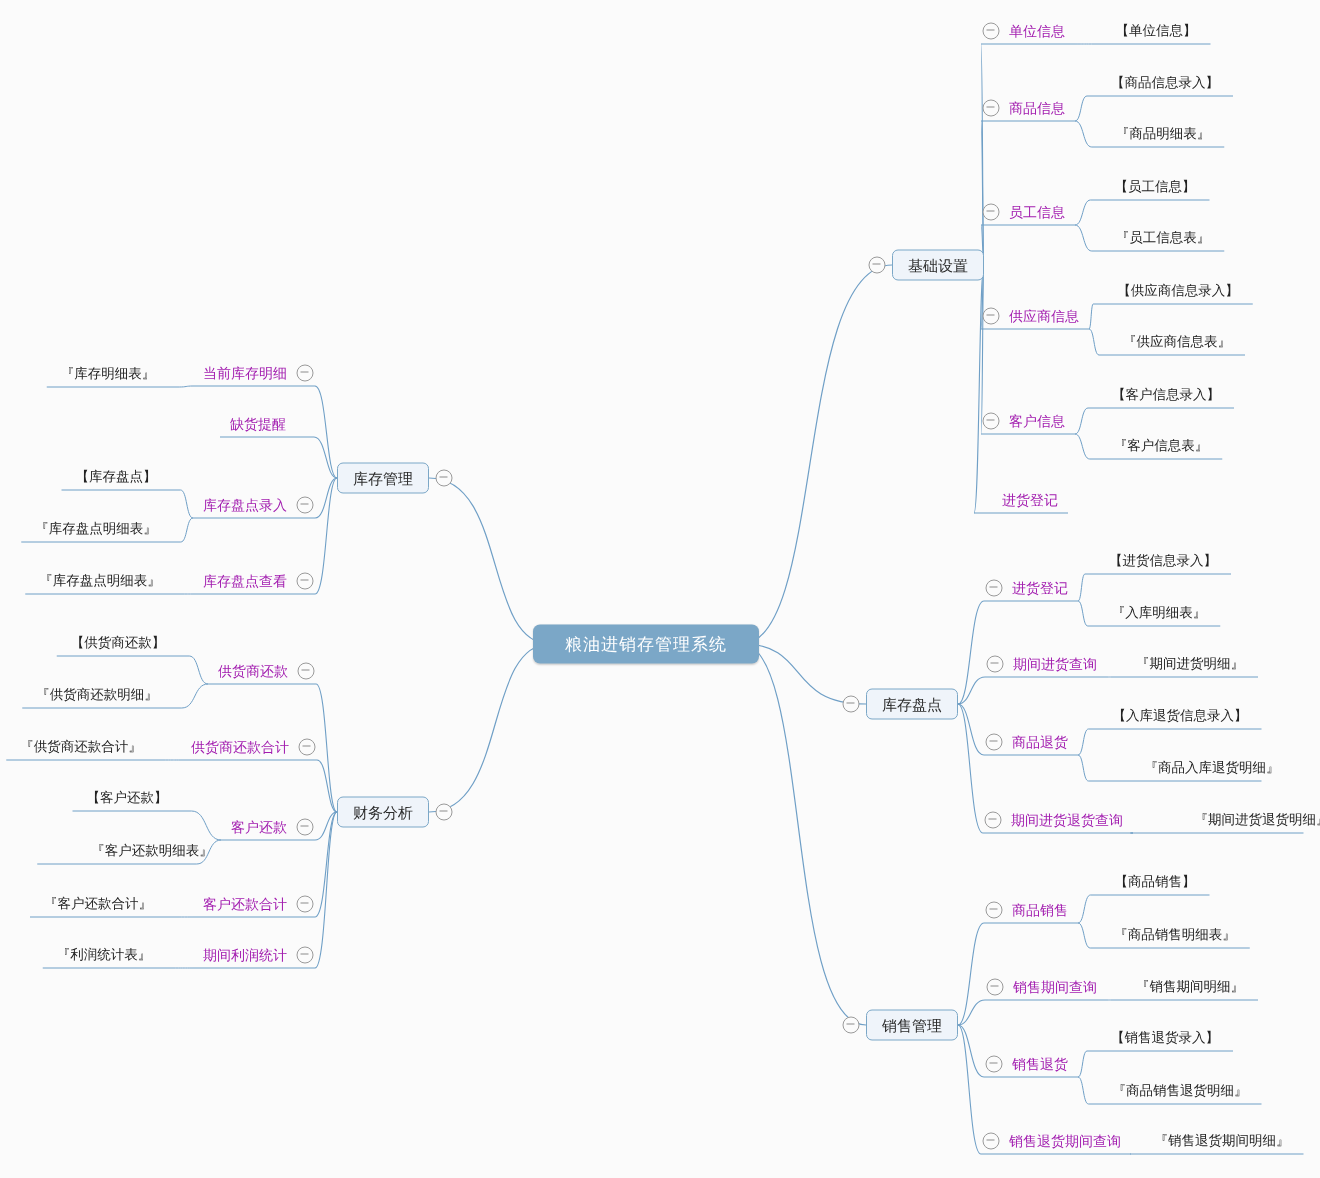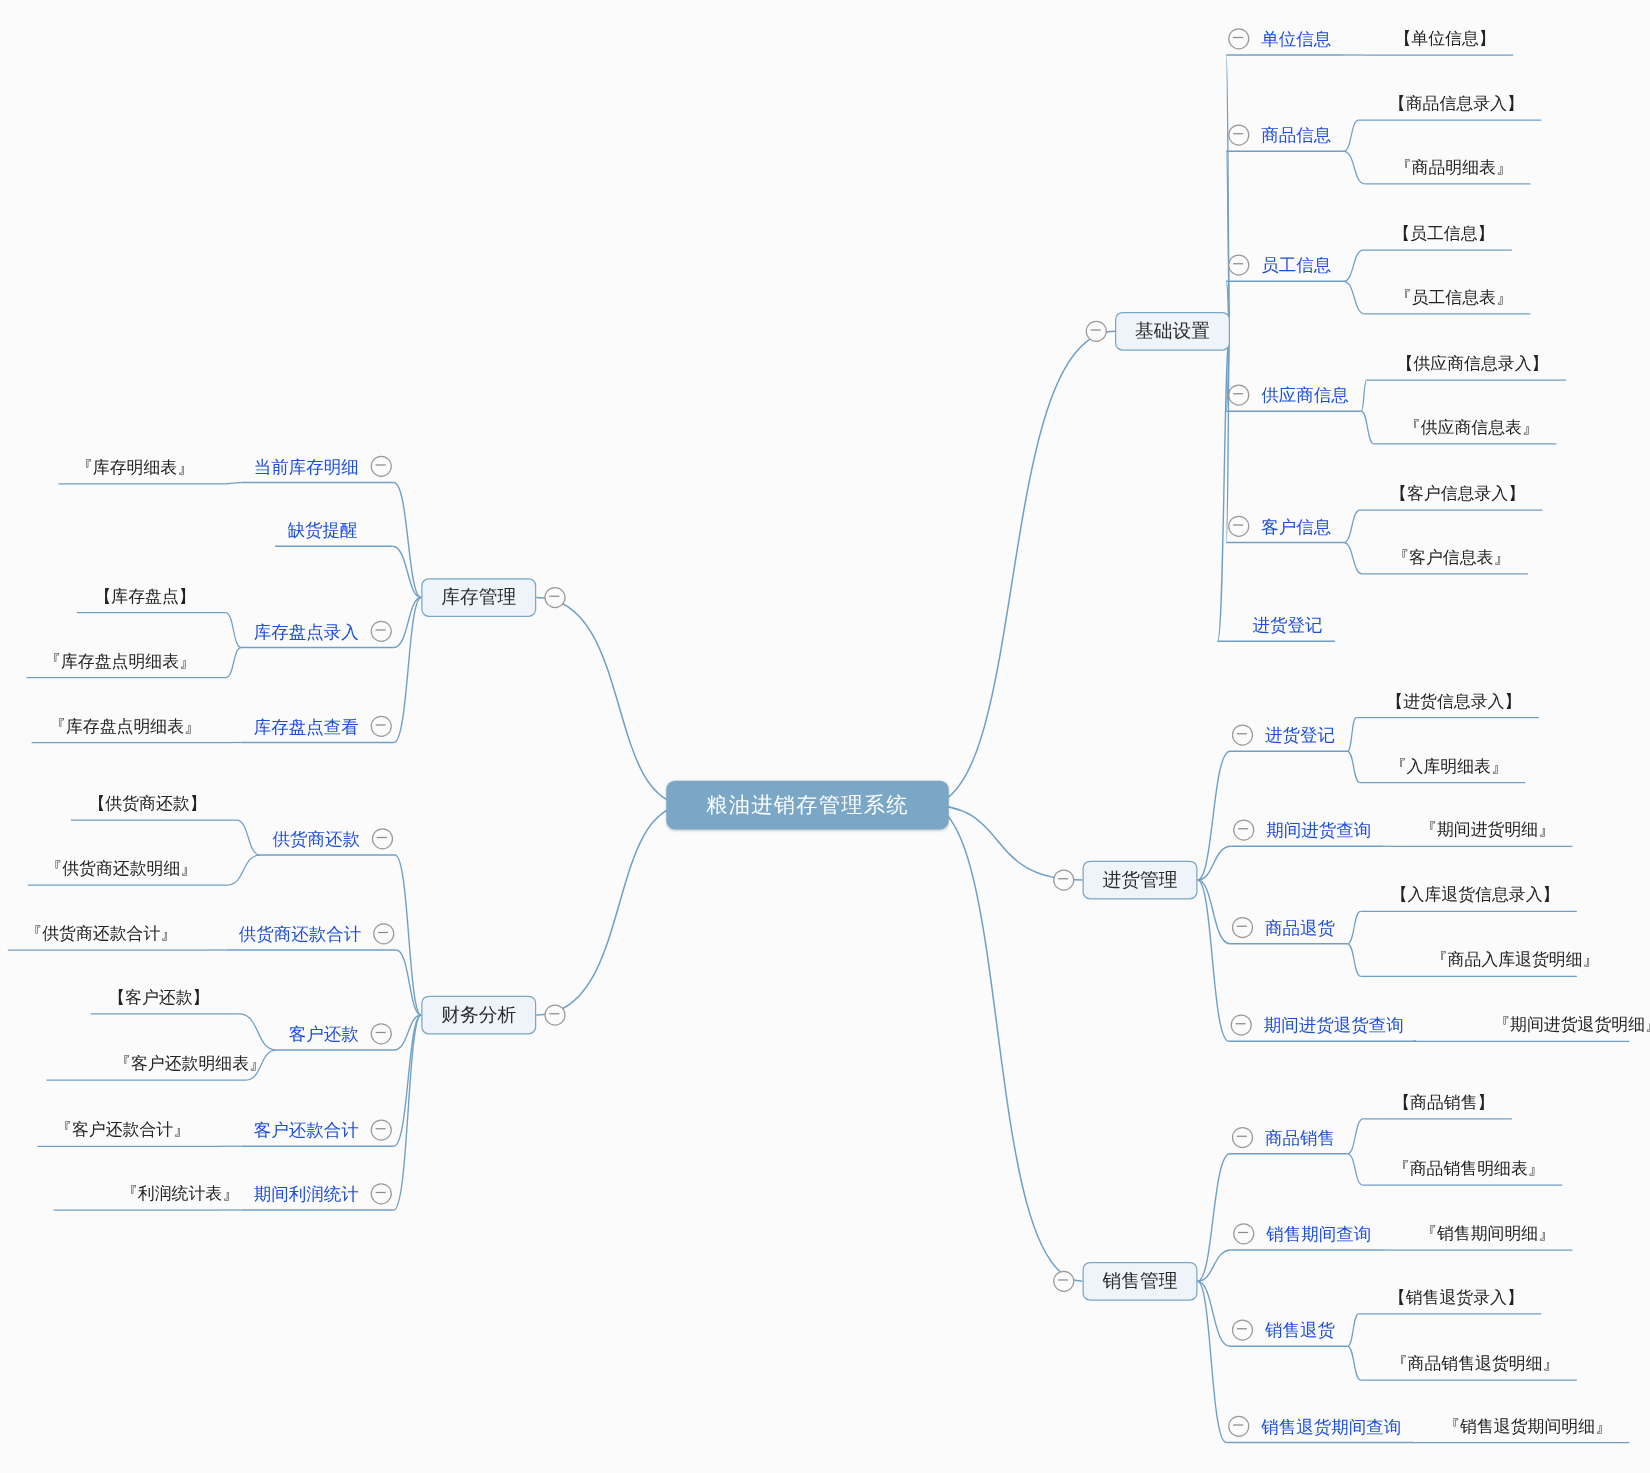--- a/index.html
+++ b/index.html
@@ -45,21 +45,21 @@
     background: #eff4fa;
     border: 1px solid #7ba7c7;
     color: #2b2b2b;
     font-size: 15px;
     border-radius: 6px;
     padding: 7px 15px;
     transform: translate(-50%, -50%);
   }
   
   .sub {
-    color: #1d4ed8;
+    color: #a21caf;
     font-size: 14px;
     transform: translate(-50%, -50%);
   }
   
   .leaf {
     color: #222222;
     font-size: 13.5px;
     transform: translate(-50%, -50%);
   }
   
@@ -222,21 +222,21 @@
       <div class="toggle" style="left: 991px; top: 316px;"></div>
       <div class="node sub" style="left: 1044px; top: 316px;">供应商信息</div>
       <div class="node leaf" style="left: 1178px; top: 291px;">【供应商信息录入】</div>
       <div class="node leaf" style="left: 1177px; top: 342px;">『供应商信息表』</div>
       <div class="toggle" style="left: 991px; top: 421px;"></div>
       <div class="node sub" style="left: 1037px; top: 421px;">客户信息</div>
       <div class="node leaf" style="left: 1166px; top: 395px;">【客户信息录入】</div>
       <div class="node leaf" style="left: 1161px; top: 446px;">『客户信息表』</div>
       <div class="node sub" style="left: 1030px; top: 500px;">进货登记</div>
       <div class="toggle" style="left: 851px; top: 704px;"></div>
-      <div class="node branch" style="left: 912px; top: 704px;">进货管理</div>
+      <div class="node branch" style="left: 912px; top: 704px;">库存盘点</div>
       <div class="toggle" style="left: 994px; top: 588px;"></div>
       <div class="node sub" style="left: 1040px; top: 588px;">进货登记</div>
       <div class="node leaf" style="left: 1163px; top: 561px;">【进货信息录入】</div>
       <div class="node leaf" style="left: 1159px; top: 613px;">『入库明细表』</div>
       <div class="toggle" style="left: 995px; top: 664px;"></div>
       <div class="node sub" style="left: 1055px; top: 664px;">期间进货查询</div>
       <div class="node leaf" style="left: 1190px; top: 664px;">『期间进货明细』</div>
       <div class="toggle" style="left: 994px; top: 742px;"></div>
       <div class="node sub" style="left: 1040px; top: 742px;">商品退货</div>
       <div class="node leaf" style="left: 1180px; top: 716px;">【入库退货信息录入】</div>
@@ -284,15 +284,15 @@
       <div class="node leaf" style="left: 81px; top: 747px;">『供货商还款合计』</div>
       <div class="toggle" style="left: 305px; top: 827px;"></div>
       <div class="node sub" style="left: 259px; top: 827px;">客户还款</div>
       <div class="node leaf" style="left: 127px; top: 798px;">【客户还款】</div>
       <div class="node leaf" style="left: 112px; top: 851px; margin-left: 40px;">『客户还款明细表』</div>
       <div class="toggle" style="left: 305px; top: 904px;"></div>
       <div class="node sub" style="left: 245px; top: 904px;">客户还款合计</div>
       <div class="node leaf" style="left: 98px; top: 904px;">『客户还款合计』</div>
       <div class="toggle" style="left: 305px; top: 955px;"></div>
       <div class="node sub" style="left: 245px; top: 955px;">期间利润统计</div>
-      <div class="node leaf" style="left: 104px; top: 955px; margin-left: 40px;">『利润统计表』</div>
+      <div class="node leaf" style="left: 104px; top: 955px;">『利润统计表』</div>
     </div>
 </div>
 
 </body></html>

